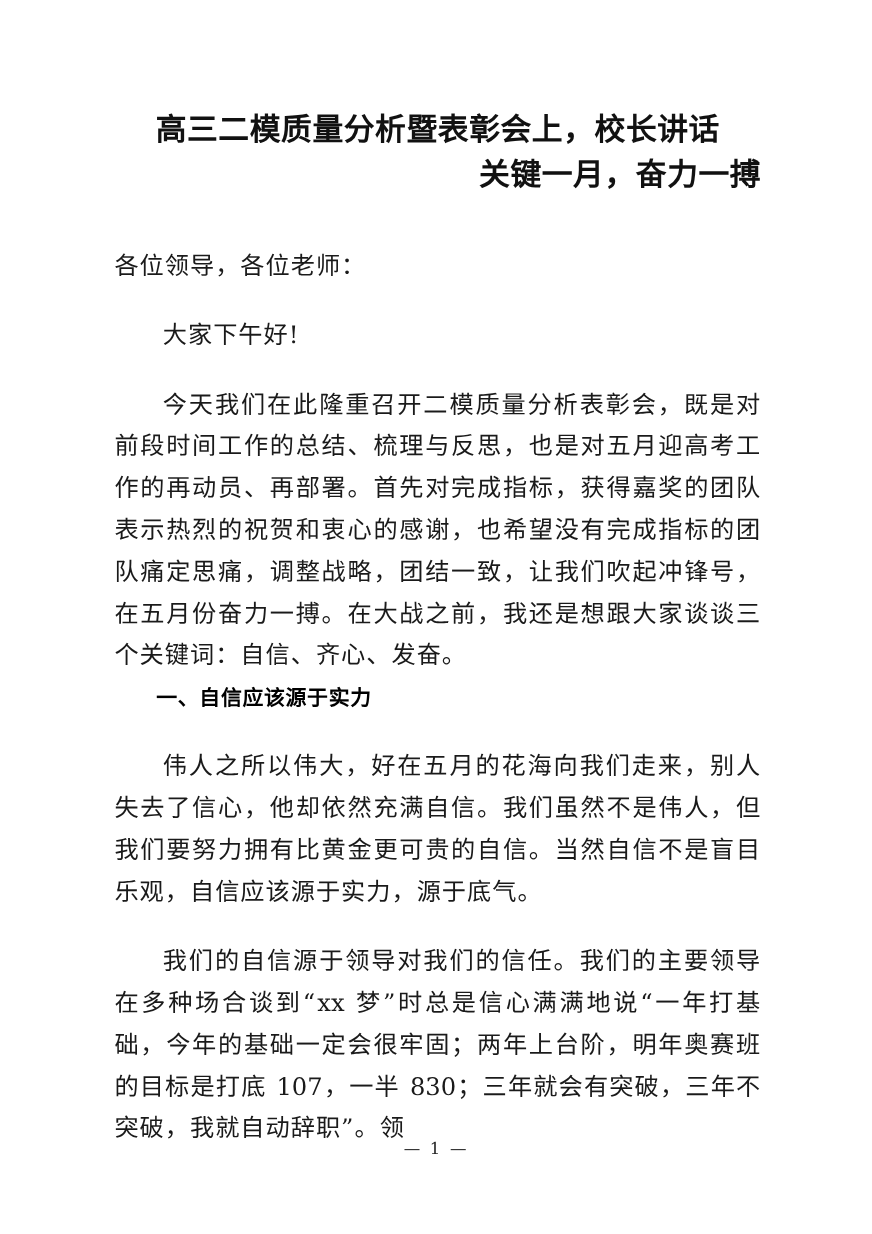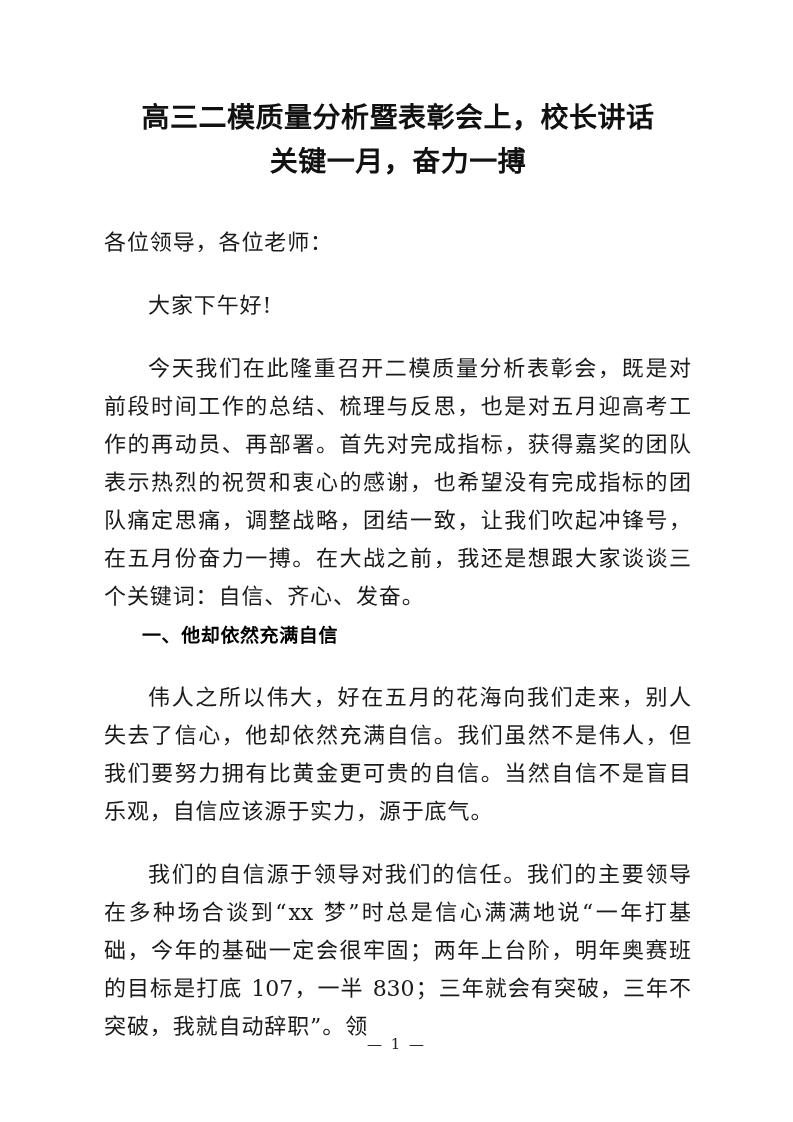--- a/index.html
+++ b/index.html
@@ -40,21 +40,22 @@
     line-height: 44px;
     text-align: center;
     letter-spacing: 0.5px;
     margin: 0 0 0 0;
     color: #111111;
   }
   .doc-title .title-line {
     display: block;
   }
   .doc-title .title-line-2 {
-    text-align: center;
+    text-align: right;
+    font-family: Liberation Mono, monospace;
   }
 
   
   .body-block {
     margin-top: 40px;
   }
 
   p.para {
     font-family: "DejaVu Serif", "Liberation Serif", serif;
     font-size: 22px;
@@ -122,21 +123,21 @@
 
     <div class="body-block">
 
       <p class="para no-indent">各位领导，各位老师：</p>
 
       <p class="para indent">大家下午好!</p>
 
 
       <p class="para indent">今天我们在此隆重召开二模质量分析表彰会，既是对前段时间工作的总结、梳理与反思，也是对五月迎高考工作的再动员、再部署。首先对完成指标，获得嘉奖的团队表示热烈的祝贺和衷心的感谢，也希望没有完成指标的团队痛定思痛，调整战略，团结一致，让我们吹起冲锋号，在五月份奋力一搏。在大战之前，我还是想跟大家谈谈三个关键词：自信、齐心、发奋。</p>
 
-      <h2 class="section-heading">一、他却依然充满自信</h2>
+      <h2 class="section-heading">一、自信应该源于实力</h2>
 
       <p class="para indent">伟人之所以伟大，好在五月的花海向我们走来，别人失去了信心，他却依然充满自信。我们虽然不是伟人，但我们要努力拥有比黄金更可贵的自信。当然自信不是盲目乐观，自信应该源于实力，源于底气。</p>
 
       <p class="para indent"><span>我们的自信源于领导对我们的信任。我们的主要领导在多种场合谈到“</span><span class="latin">xx</span><span> 梦”时总是信心满满地说“一年打基础，今年的基础一定会很牢固；两年上台阶，明年奥赛班的目标是打底 </span><span class="latin">107</span><span>，一半 </span><span class="latin">830</span><span>；三年就会有突破，三年不突破，我就自动辞职”。领</span></p>
 
     </div>
   </div>
 
   <div class="page-footer">
     <span>— 1 —</span>

